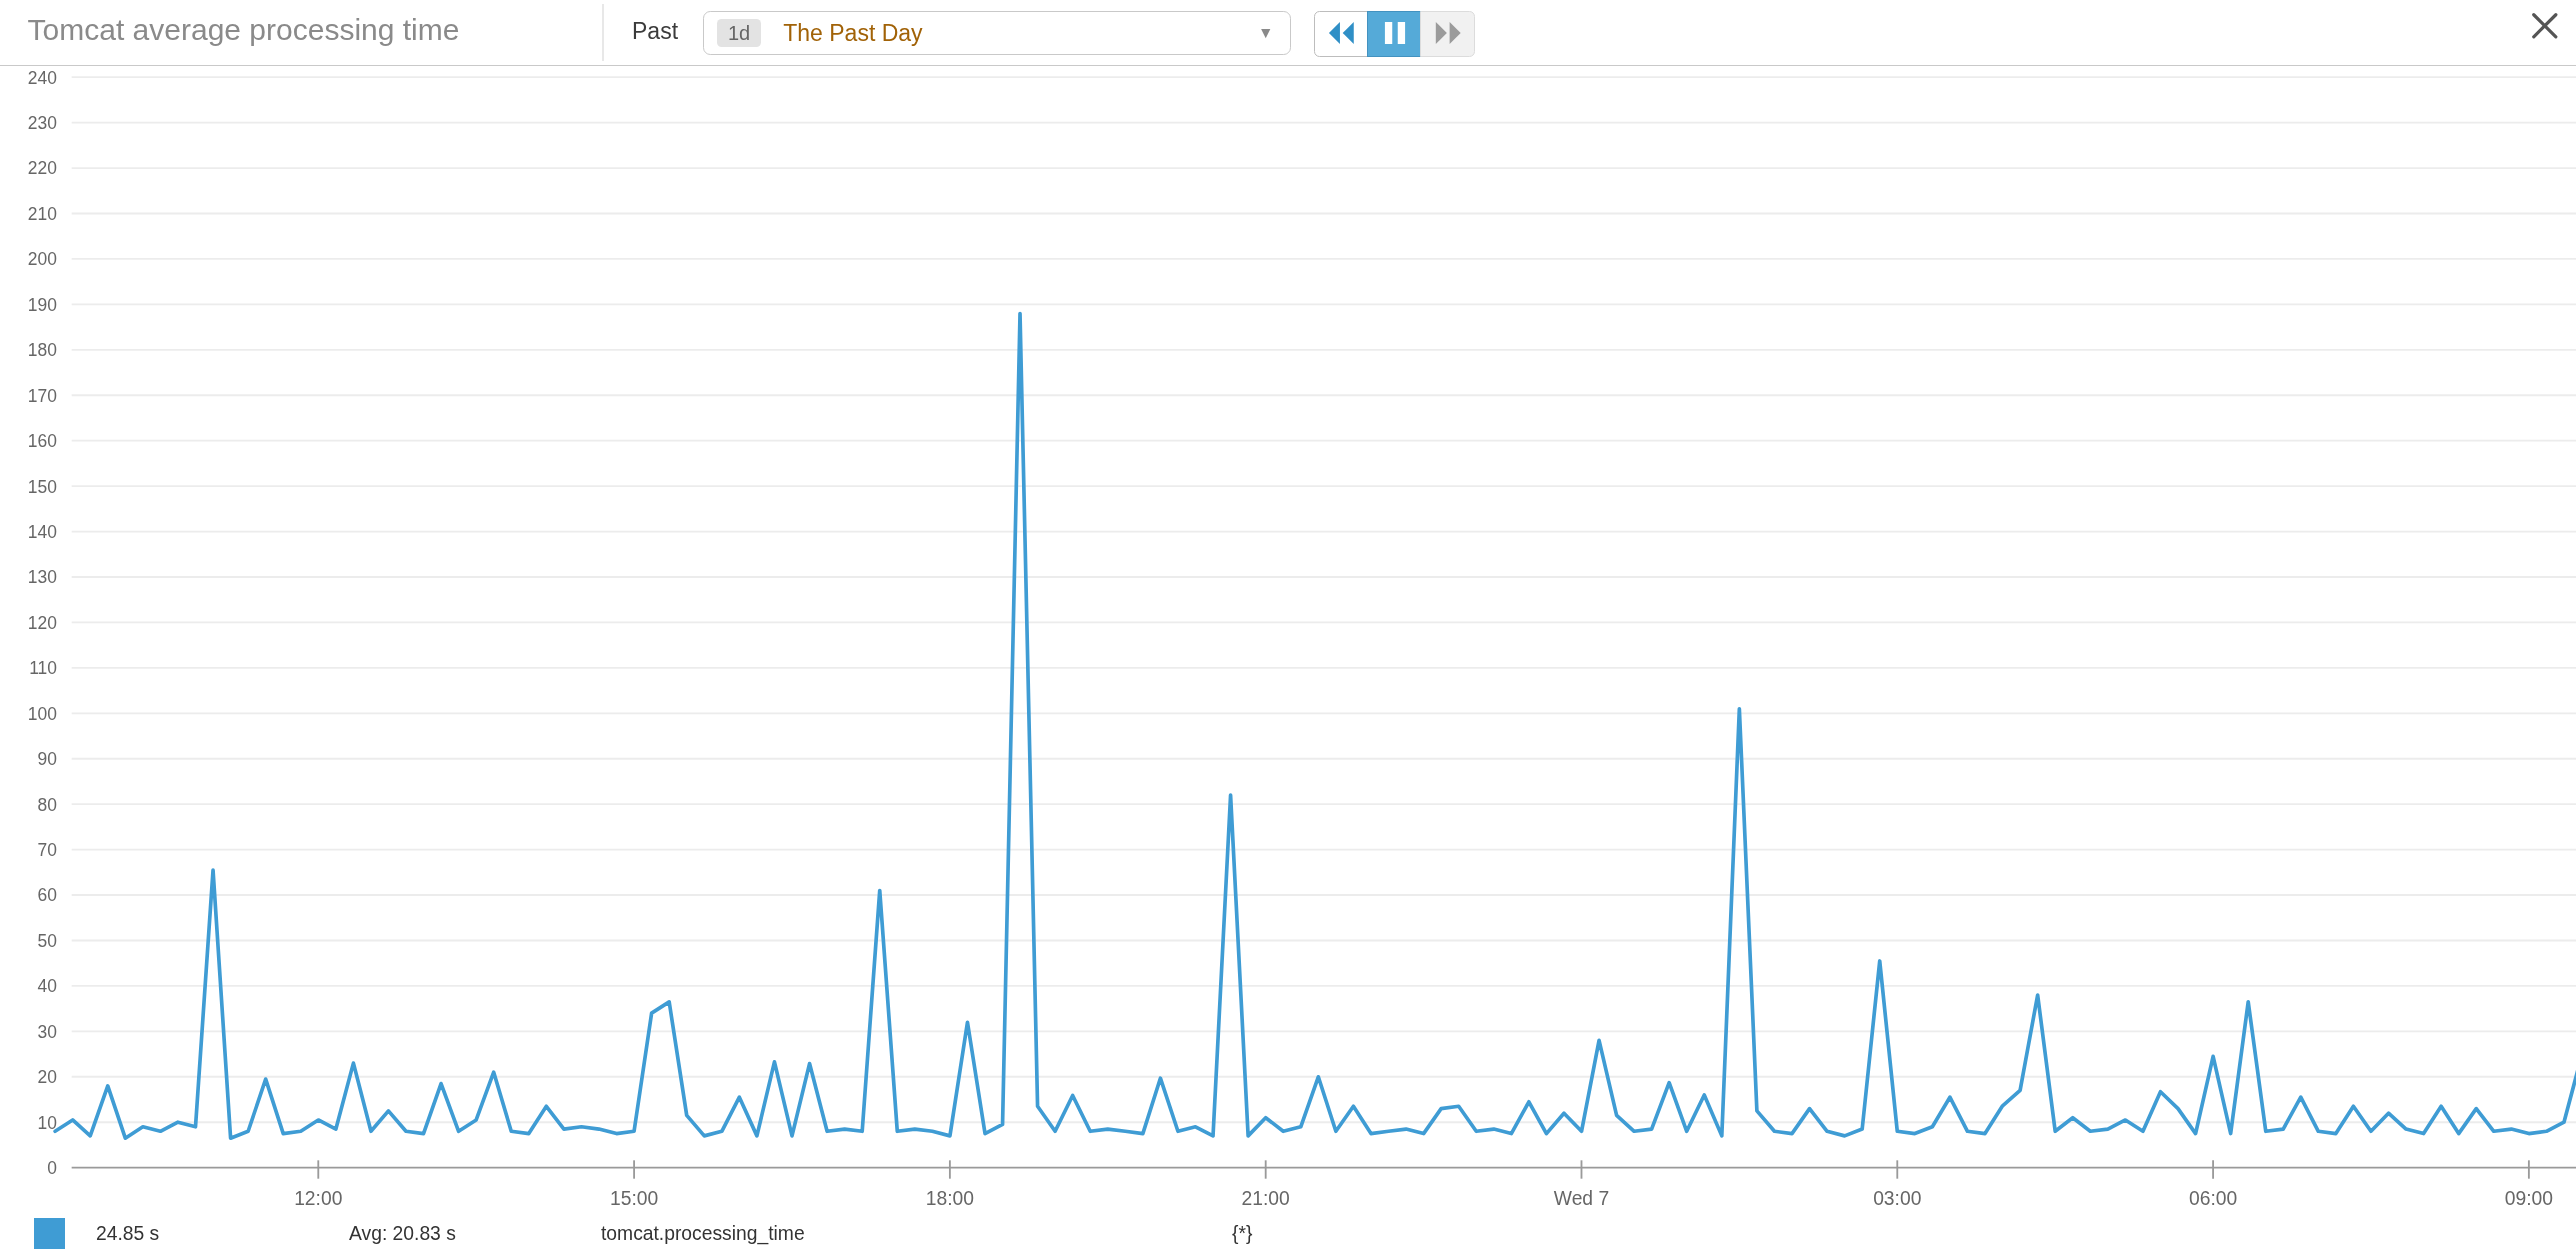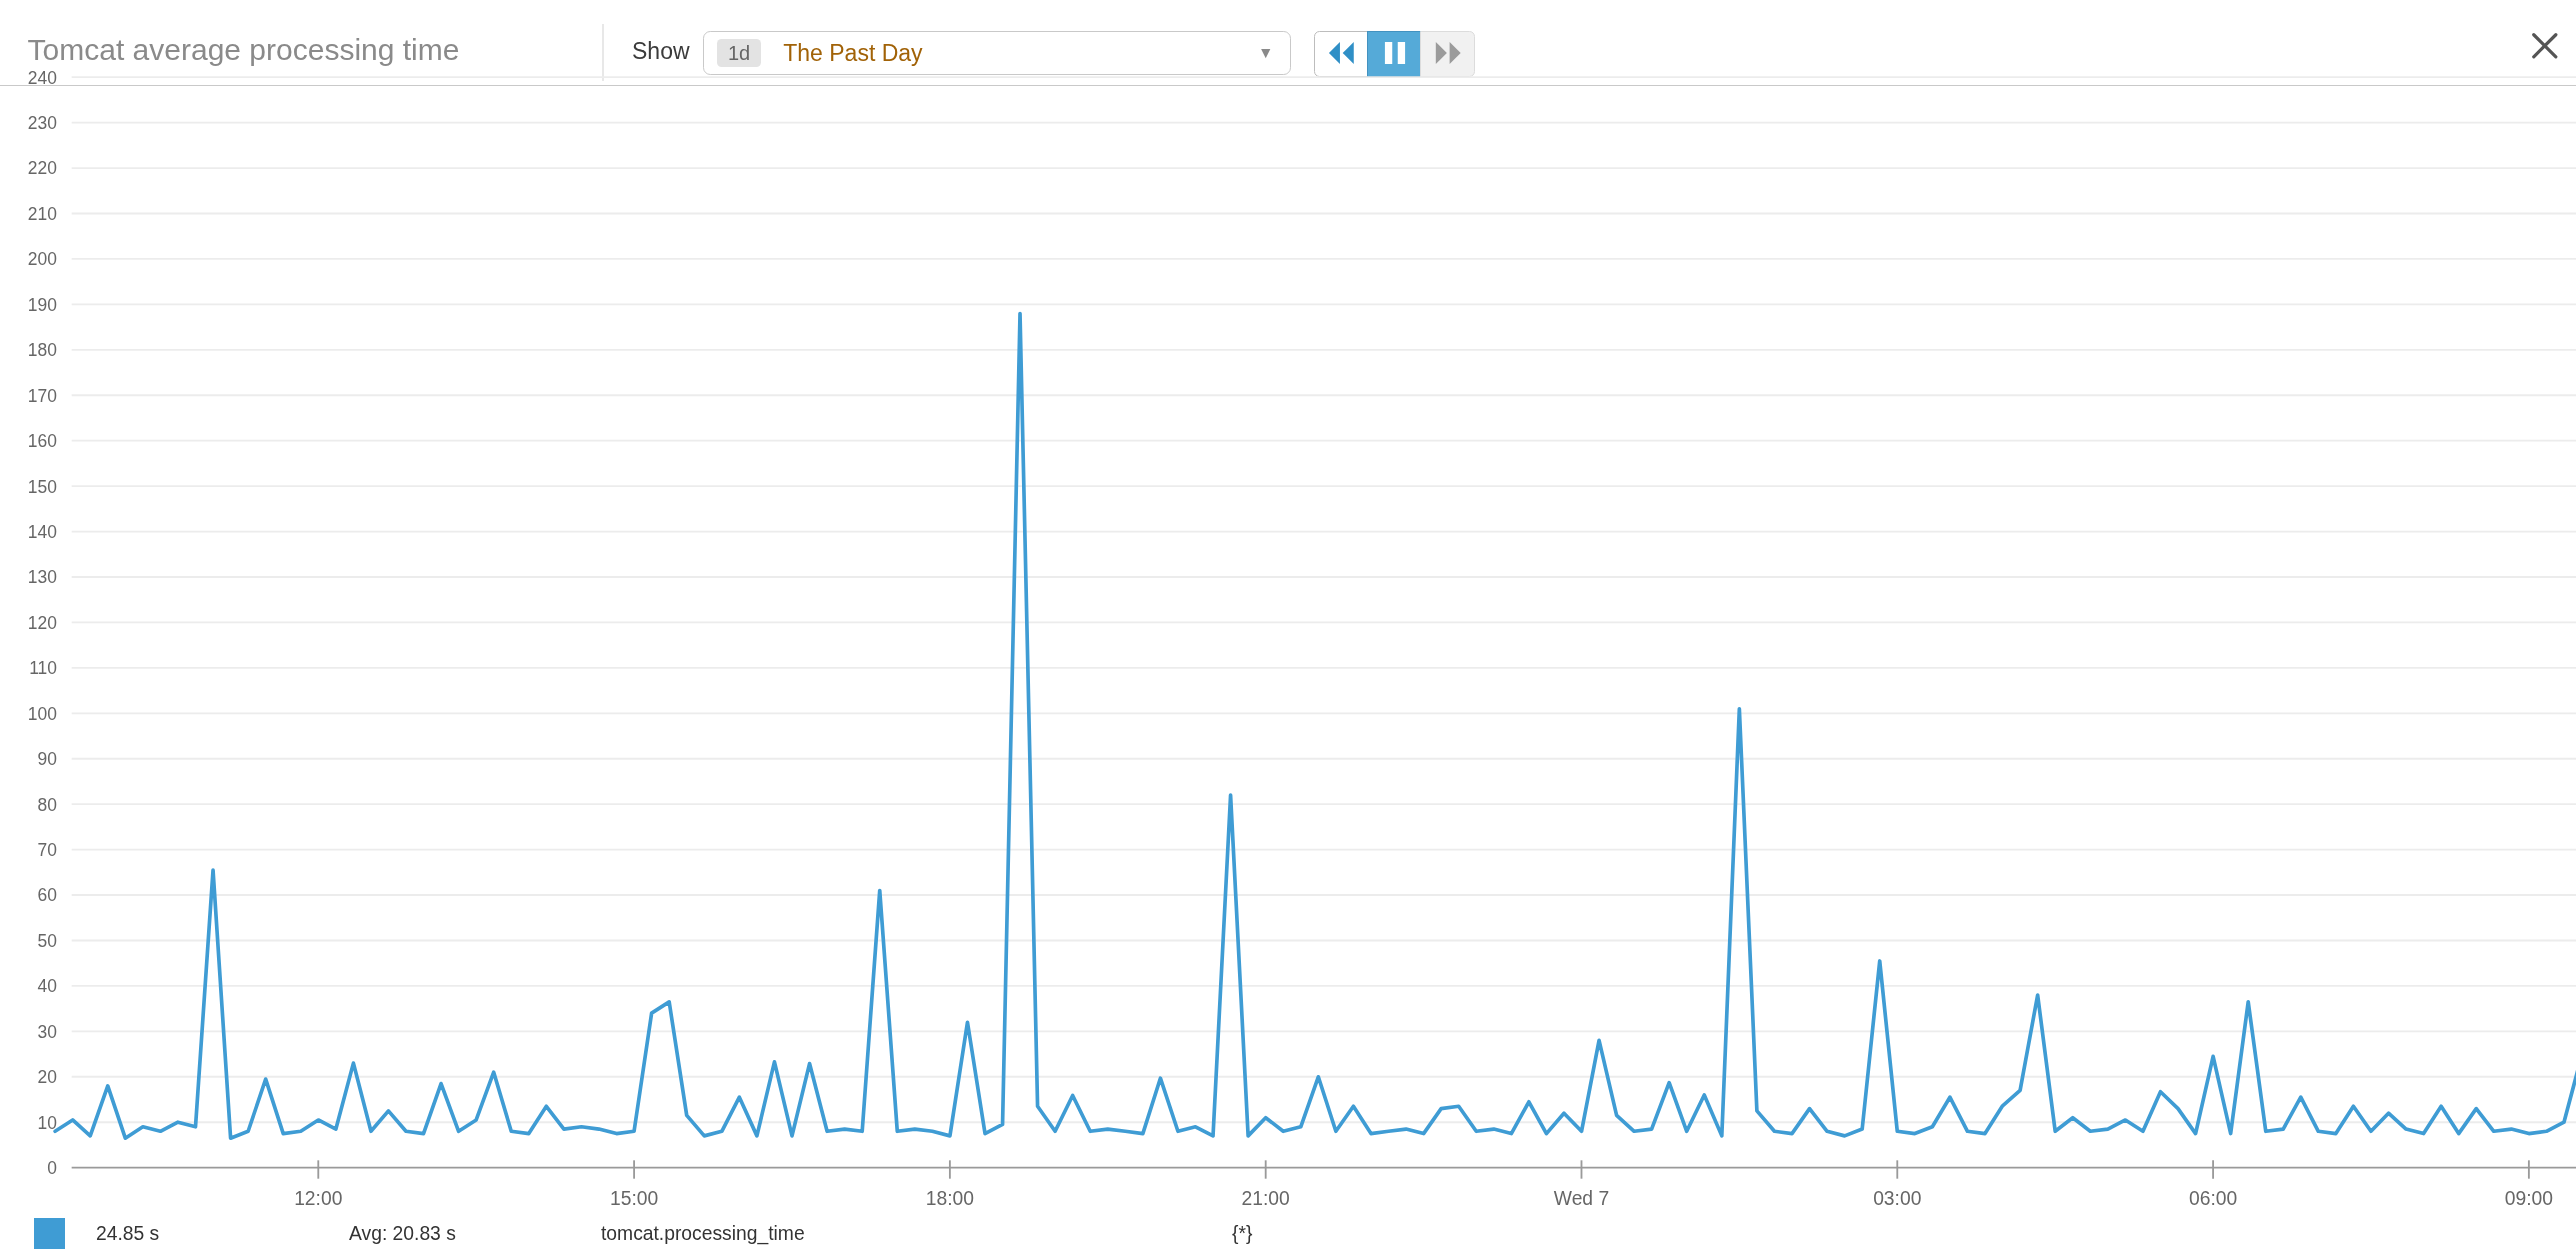--- a/index.html
+++ b/index.html
@@ -2,21 +2,21 @@
 <html style="font-size:14.7px"><head>
 <meta charset="utf-8">
 <style>
   * { margin:0; padding:0; box-sizing:border-box; }
   html,body { width:2576px; height:1260px; background:#fff; overflow:hidden;
               font-family:"Liberation Sans", sans-serif; }
   .panel { position:relative; width:2576px; height:1260px; background:#fff; }
 
   
   .header { position:absolute; left:0; top:0; width:2576px; height:66px;
-            background:#fff; border-bottom:1.8px solid #c9c9c9;margin-top:20px; }
+            background:#fff; border-bottom:1.8px solid #c9c9c9; }
   .title { position:absolute; left:27.6px; top:13px; font-size:30px; color:#8a8a8a;
            font-weight:400; white-space:nowrap; }
   .hdr-divider { position:absolute; left:602px; top:3.7px; width:1.8px; height:57px; background:#e8e8e8; }
   .show-label { position:absolute; left:632px; top:18.4px; font-size:23px; color:#3b3b3b; }
   .tf-select { position:absolute; left:703px; top:11px; width:588px; height:44px;
                border:1.8px solid #c9c9c9; border-radius:7.3px; background:#fff;
                display:flex; align-items:center; cursor:pointer; }
   .tf-badge { margin-left:13px; background:#e3e3e3; color:#666; font-size:20px;
               padding:2.8px 11px; border-radius:4.6px; }
   .tf-text { margin-left:22px; font-size:23px; color:#a16207; flex:1; }
@@ -49,21 +49,21 @@
   .lg-scope  { left:1228px; }
 </style>
 </head>
 <body>
 
 <div class="panel">
 
   <div class="header">
     <div class="title">Tomcat average processing time</div>
     <div class="hdr-divider"></div>
-    <div class="show-label">Show</div>
+    <div class="show-label">Past</div>
 
     <div class="tf-select">
       <span class="tf-badge">1d</span>
       <span class="tf-text">The Past Day</span>
       <span class="tf-caret">▼</span>
     </div>
 
     <div class="btn-group">
       <button class="pbtn first">
         <span>

